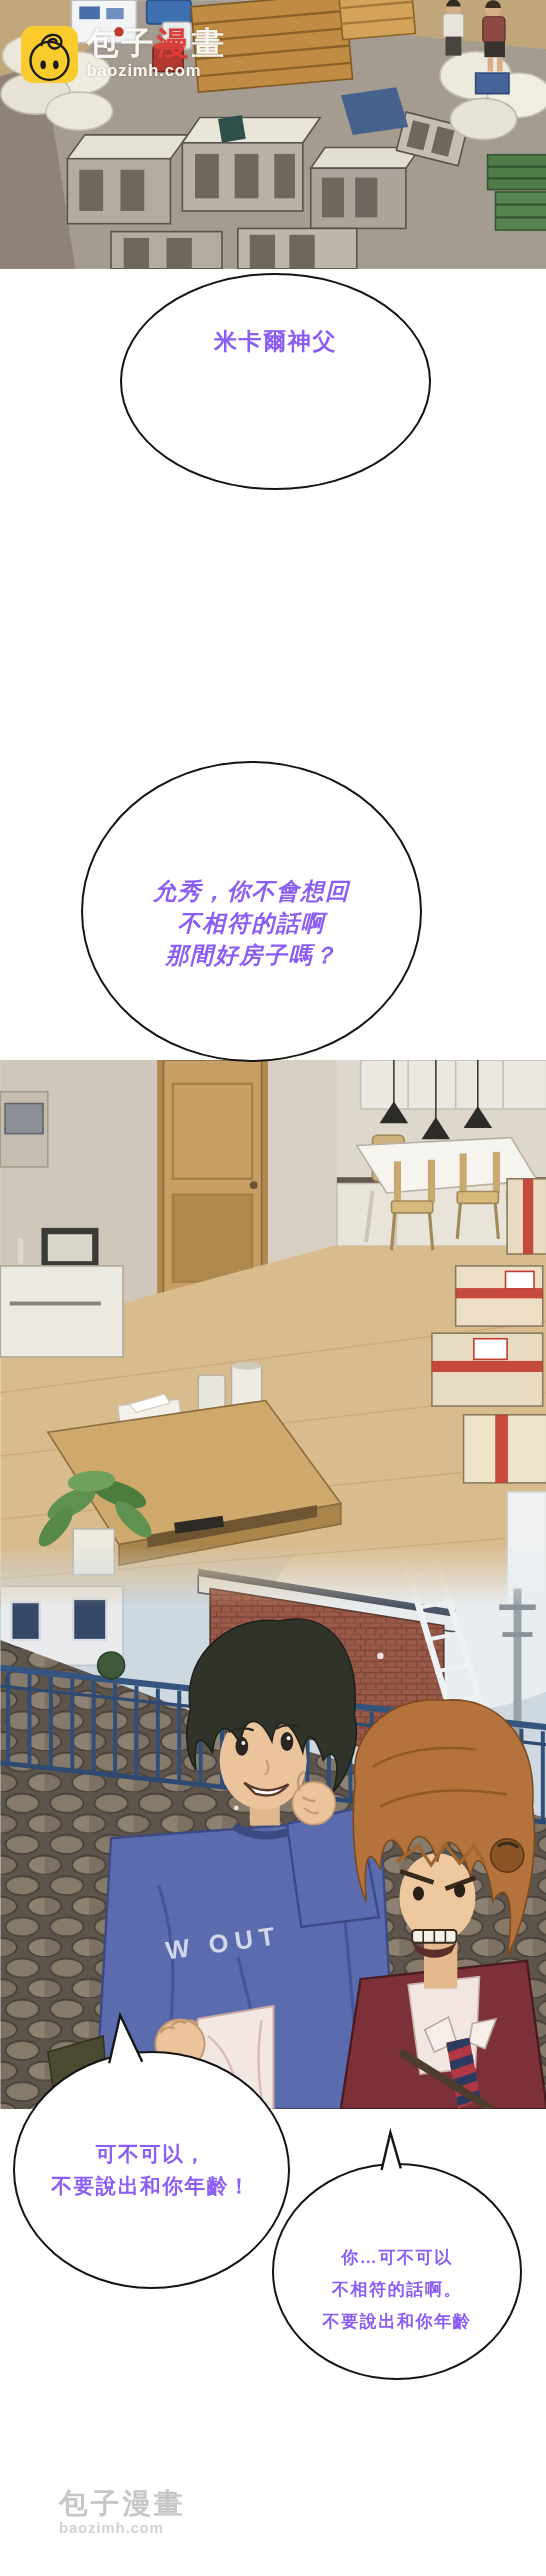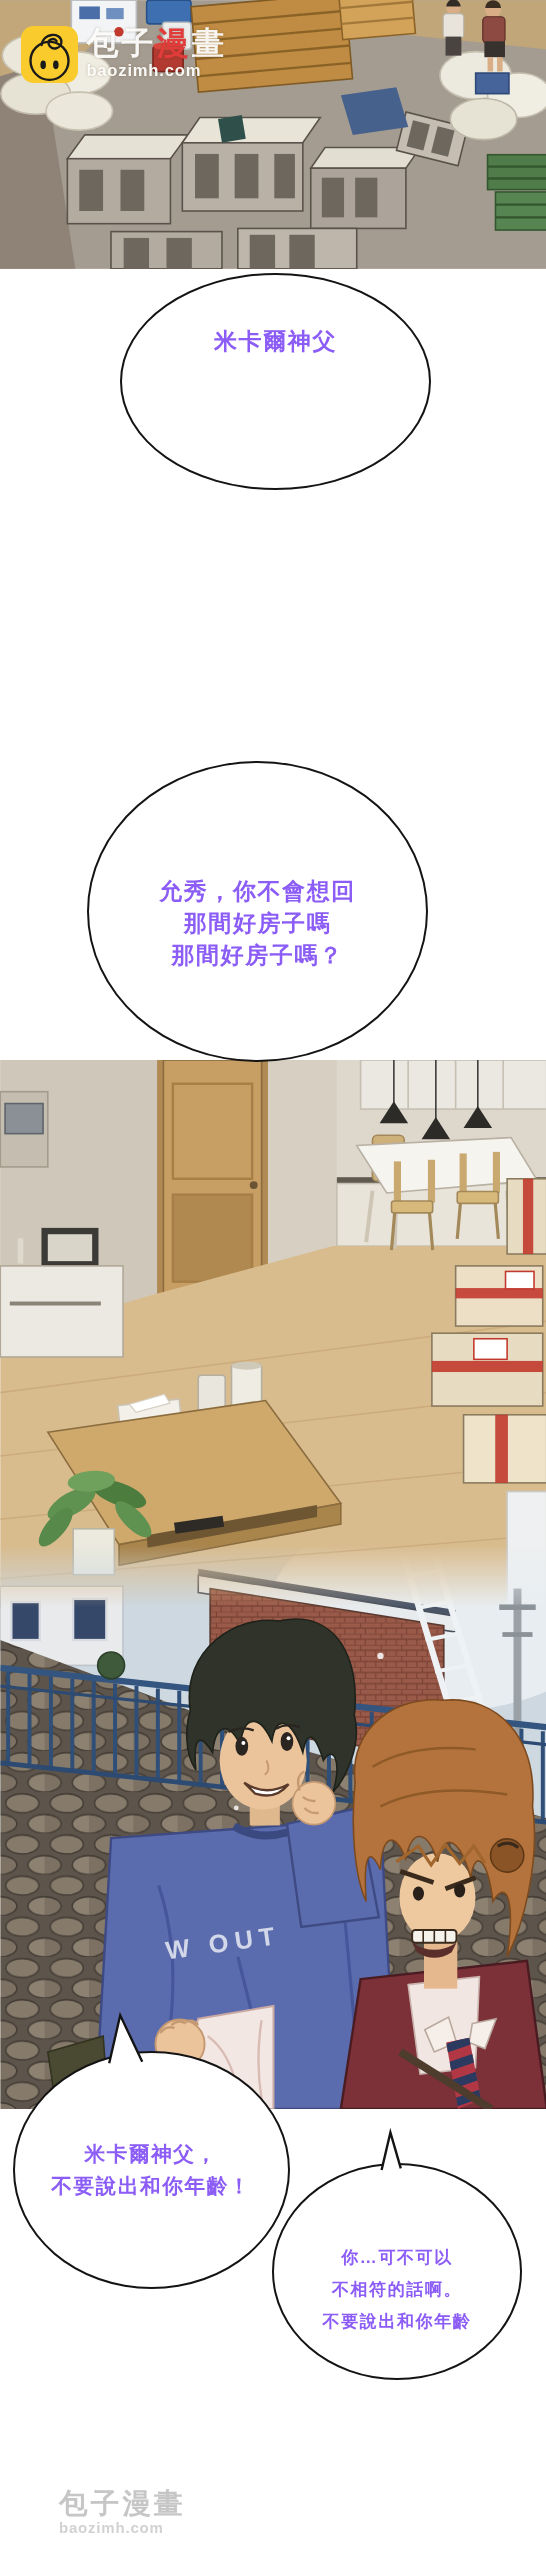--- a/index.html
+++ b/index.html
@@ -343,31 +343,31 @@
       </g>
     </svg>
   </div>
 
   <div class="bubble" style="left:120px;top:273px;width:311px;height:217px;">
     <div class="btext" style="top:50px;font-size:23px;">
       <div>米卡爾神父</div>
     </div>
   </div>
 
-  <div class="bubble" style="left:87px;top:761px;width:341px;height:301px;">
+  <div class="bubble" style="left:81px;top:761px;width:341px;height:301px;font-style:italic;">
     <div class="btext" style="top:112px;font-size:23px;">
       <div>允秀，你不會想回</div>
-      <div>那間好房子嗎</div>
+      <div>不相符的話啊</div>
       <div>那間好房子嗎？</div>
     </div>
   </div>
 
   <div class="bubble" style="left:12.7px;top:2051px;width:277px;height:238px;">
     <div class="btext" style="top:85px;font-size:20.6px;">
-      <div>米卡爾神父，</div>
+      <div>可不可以，</div>
       <div>不要說出和你年齡！</div>
     </div>
   </div>
   <svg class="tail" style="left:95px;top:2009px;" width="63" height="59" viewBox="0 0 80 75">
     <path d="M18,69 L32,8 L60,67" fill="#ffffff" stroke="#141414" stroke-width="3"></path>
   </svg>
 
   <div class="bubble" style="left:272px;top:2163px;width:250px;height:217px;">
     <div class="btext" style="top:77px;font-size:17px;">
       <div>你…可不可以</div>

